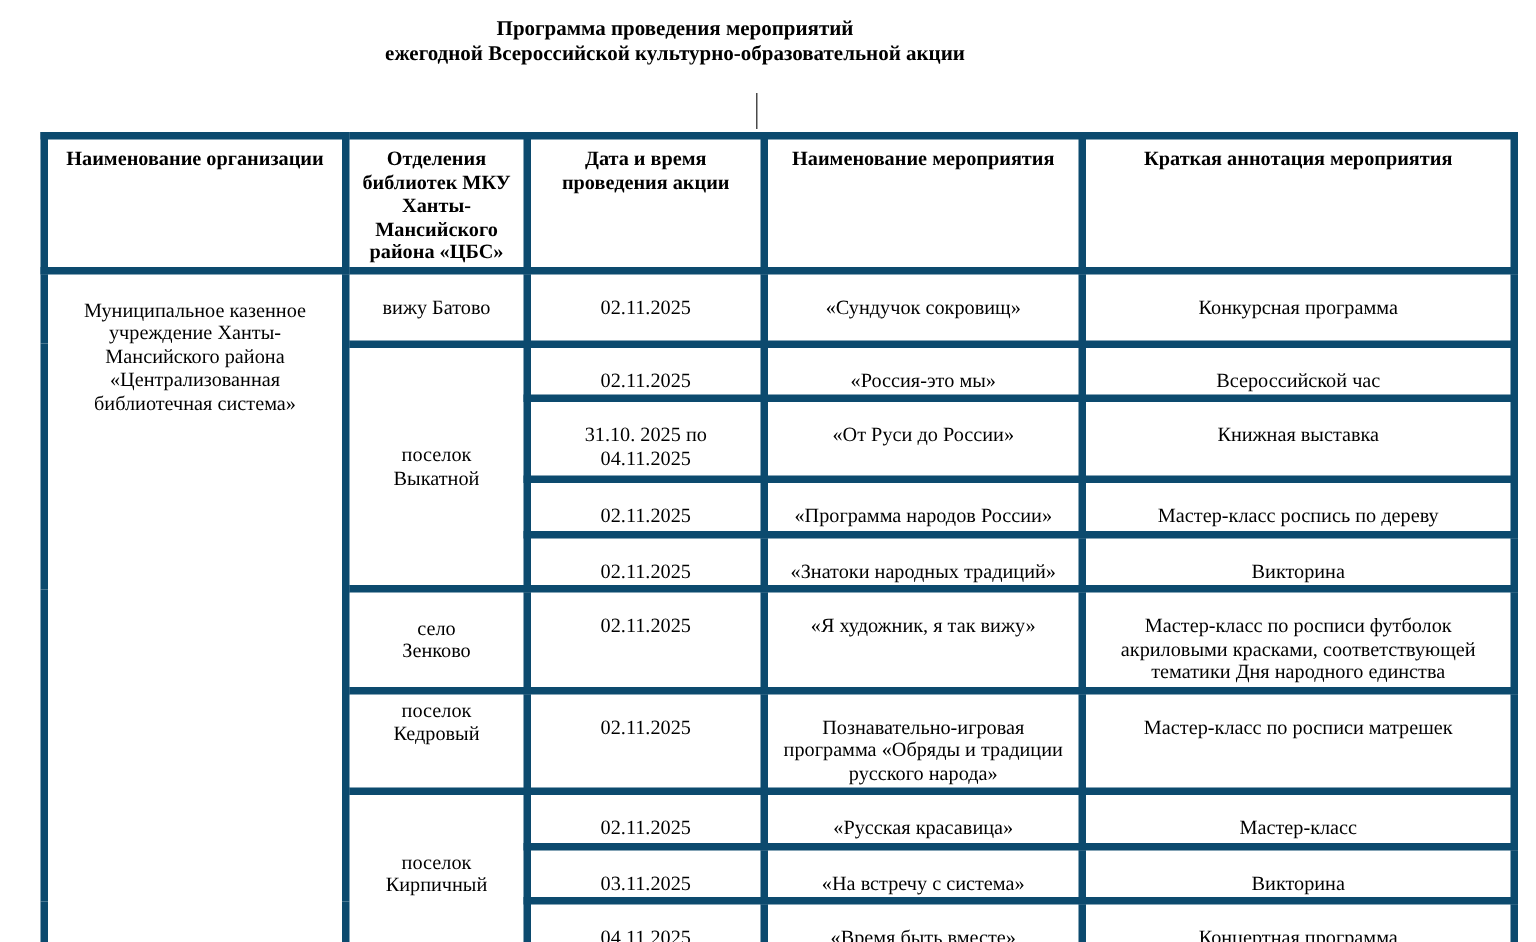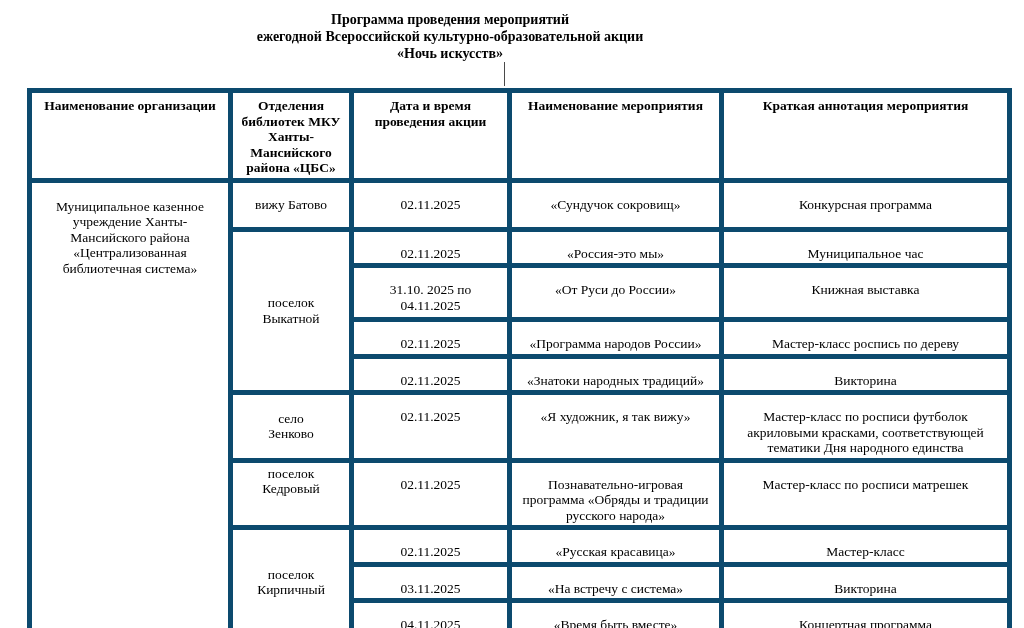--- a/index.html
+++ b/index.html
@@ -35,21 +35,20 @@
   td.date, td.event, td.annot { padding-top:14px; }
 </style>
 </head>
 <body>
 
 <div class="page">
 
   <div class="doc-title">
     <div>Программа проведения мероприятий</div>
     <div>ежегодной Всероссийской культурно-образовательной акции</div>
-    <div>«Ночь искусств»</div>
   </div>
 
   <div class="caret"></div>
 
   <table class="program">
     <colgroup>
       <col style="width:201px">
         <col style="width:121px">
         <col style="width:158px">
         <col style="width:212px">
@@ -71,21 +70,21 @@
       <td class="date">02.11.2025</td>
       <td class="event">«Сундучок сокровищ»</td>
       <td class="annot">Конкурсная программа</td>
     </tr>
 
     <tr style="height:33px">
       <td class="branch" rowspan="4">поселок
 Выкатной</td>
       <td class="date">02.11.2025</td>
       <td class="event">«Россия-это мы»</td>
-      <td class="annot">Муниципальное час</td>
+      <td class="annot">Всероссийской час</td>
     </tr>
     <tr style="height:54px">
       <td class="date">31.10. 2025 по 04.11.2025</td>
       <td class="event">«От Руси до России»</td>
       <td class="annot">Книжная выставка</td>
     </tr>
     <tr style="height:31px">
       <td class="date">02.11.2025</td>
       <td class="event">«Программа народов России»</td>
       <td class="annot">Мастер-класс роспись по дереву</td>

